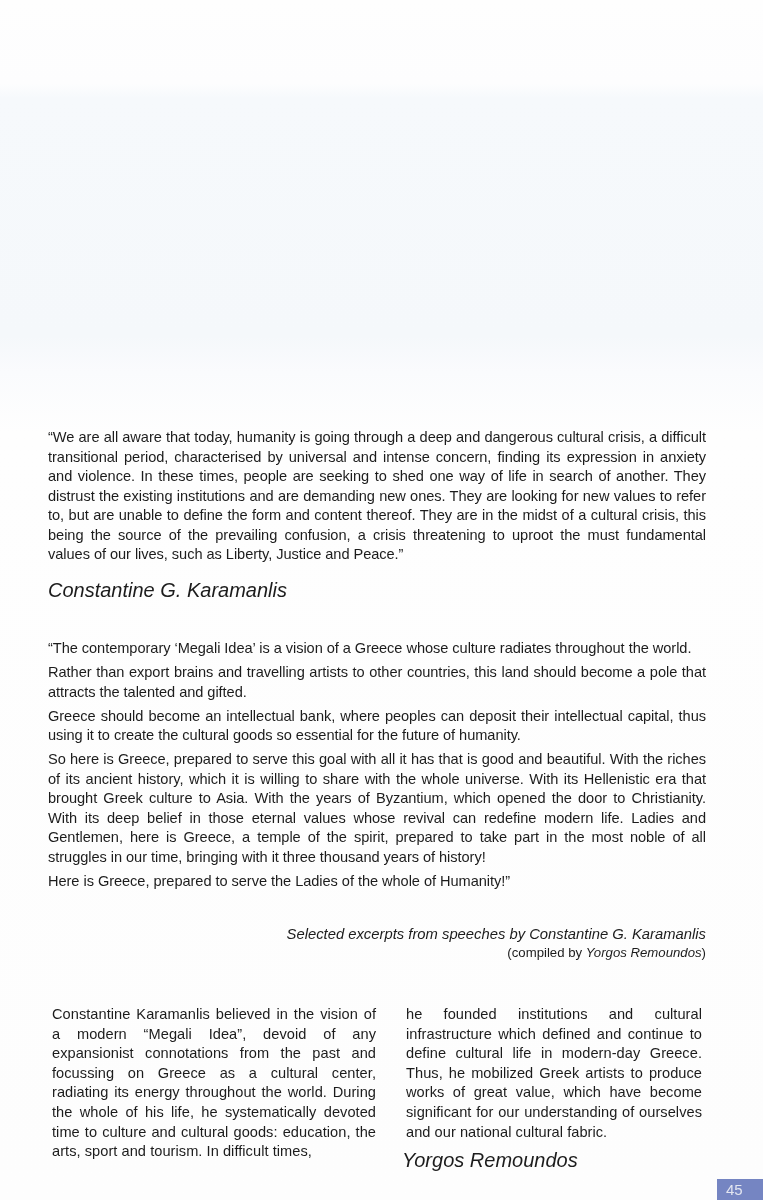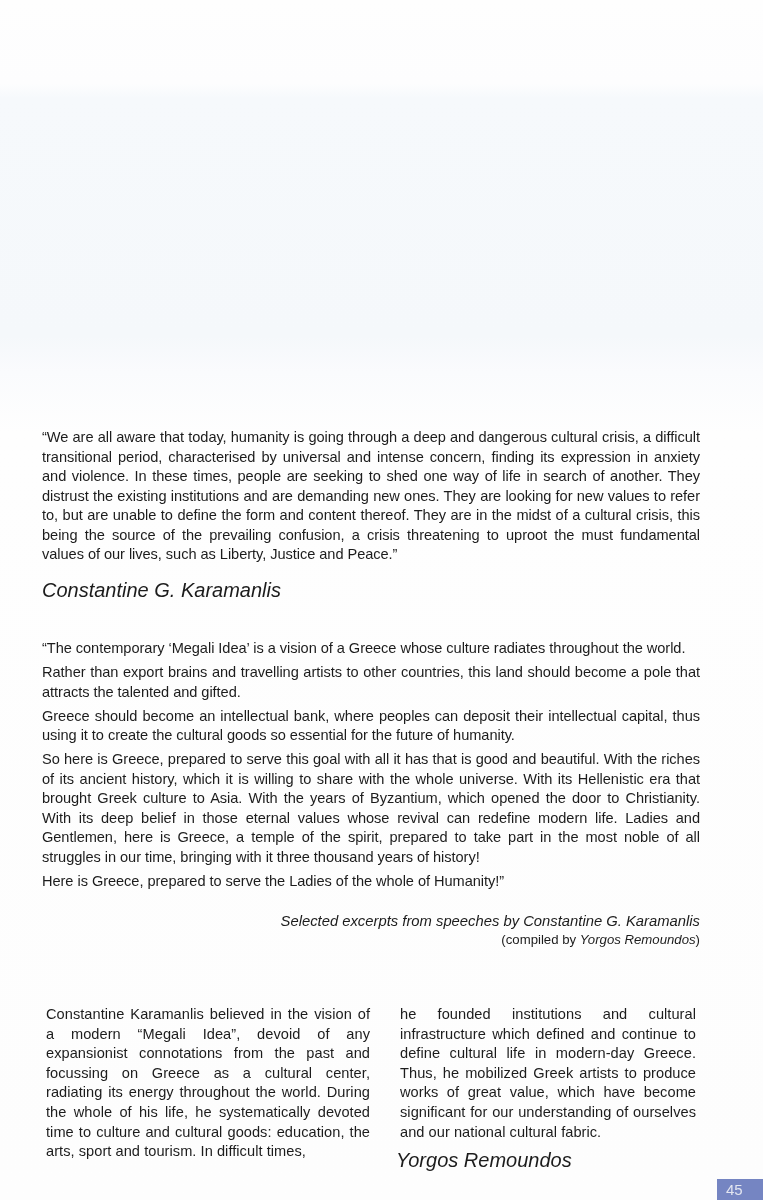--- a/index.html
+++ b/index.html
@@ -18,21 +18,21 @@
         #fefefe 0%,
         #fdfdfe 7%,
         #f6f9fc 8.2%,
         #f5f8fb 28%,
         #fafbfd 31%,
         #fefefe 36%,
         #fdfdfd 100%);
   }
   .text-block {
     position: absolute;
-    left: 42px;
+    left: 48px;
     width: 658px;
   }
   .body-text {
     font-size: 14.6px;
     line-height: 19.5px;
     letter-spacing: -0.05px;
     text-align: justify;
   }
   .body-text p {
     margin: 0 0 4.5px 0;
@@ -43,21 +43,21 @@
 
   .attribution {
     font-style: italic;
     font-size: 20px;
     line-height: 19px;
   }
   .attribution-quote1 {
     margin-top: 16px;
   }
   .excerpt-attribution {
-    margin-top: 21px;
+    margin-top: 34px;
     text-align: right;
   }
   .excerpt-line1 {
     font-style: italic;
     font-size: 14.8px;
     line-height: 19px;
   }
   .excerpt-line2 {
     font-size: 13.2px;
     line-height: 18px;

